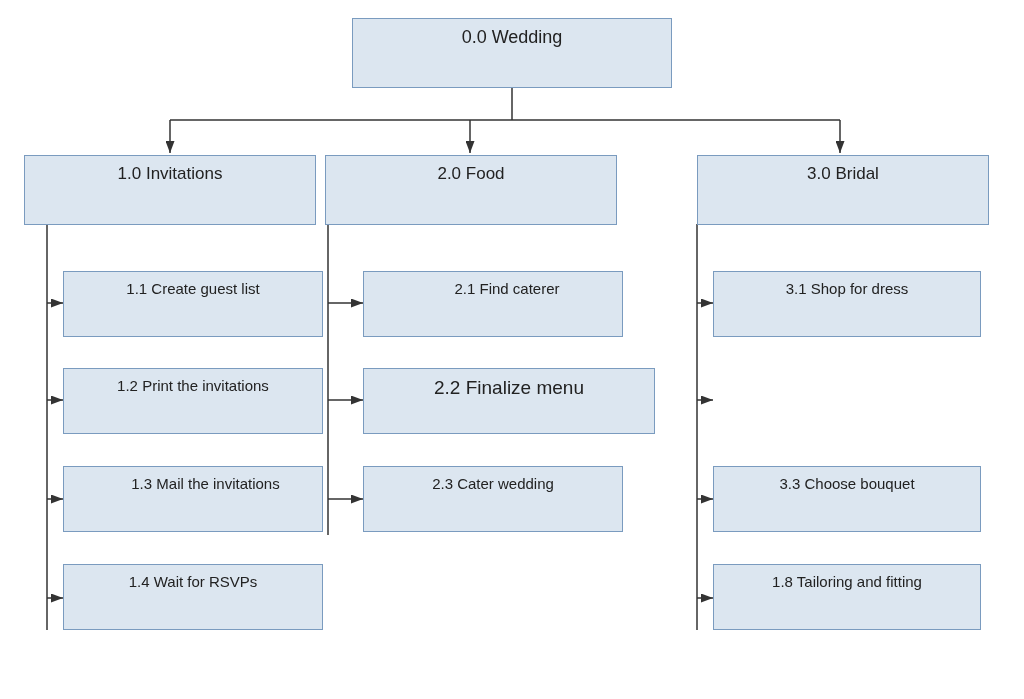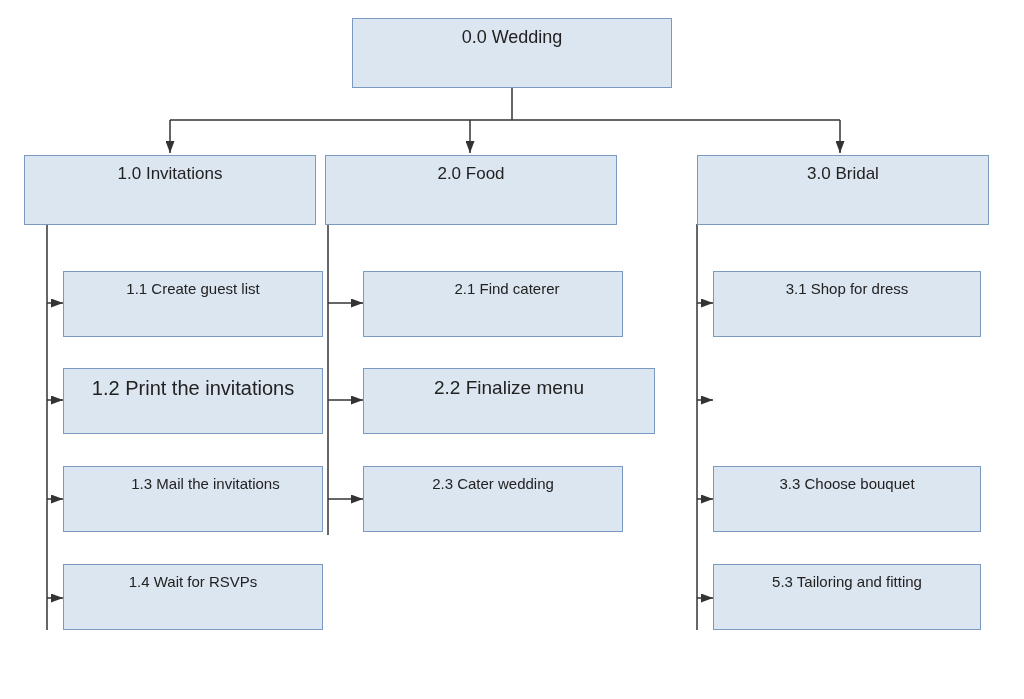--- a/index.html
+++ b/index.html
@@ -107,21 +107,21 @@
   <div class="node" style="left:325px; top:155px; width:292px; height:70px; font-size:17px;">
     <span>2.0 Food</span>
   </div>
   <div class="node" style="left:697px; top:155px; height:70px; width:292px; font-size:17px;">
     <span>3.0 Bridal</span>
   </div>
 
   <div class="node" style="left:63px; top:271px; width:260px; height:66px; font-size:15px;">
     <span>1.1 Create guest list</span>
   </div>
-  <div class="node" style="left:63px; top:368px; width:260px; height:66px; font-size:20px;">
+  <div class="node" style="left:63px; top:368px; width:260px; height:66px; font-size:15px;">
     <span>1.2 Print the invitations</span>
   </div>
   <div class="node" style="left:63px; top:466px; width:260px; height:66px; font-size:15px;padding-left:37px;">
     <span>1.3 Mail the invitations</span>
   </div>
   <div class="node" style="left:63px; top:564px; width:260px; height:66px; font-size:15px;">
     <span>1.4 Wait for RSVPs</span>
   </div>
 
   <div class="node" style="left:363px; top:271px; width:260px; height:66px; font-size:15px;padding-left:40px;">
@@ -134,16 +134,16 @@
     <span>2.3 Cater wedding</span>
   </div>
 
   <div class="node" style="left:713px; top:271px; width:268px; height:66px; font-size:15px;">
     <span>3.1 Shop for dress</span>
   </div>
   <div class="node" style="left:713px; top:466px; width:268px; height:66px; font-size:15px;">
     <span>3.3 Choose bouquet</span>
   </div>
   <div class="node" style="left:713px; top:564px; width:268px; height:66px; font-size:15px;">
-    <span>5.3 Tailoring and fitting</span>
+    <span>1.8 Tailoring and fitting</span>
   </div>
 
 </div>
 
 </body></html>

